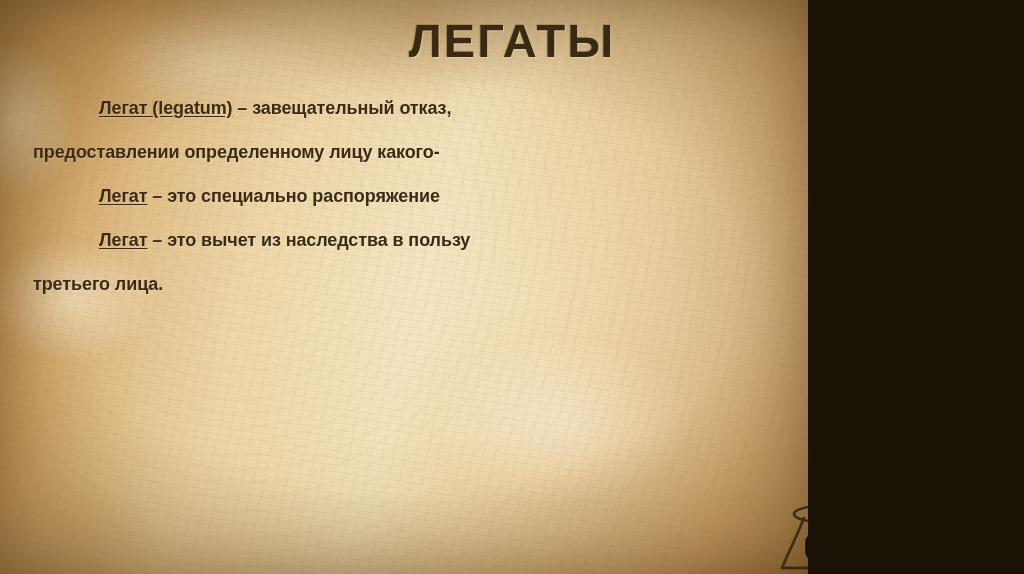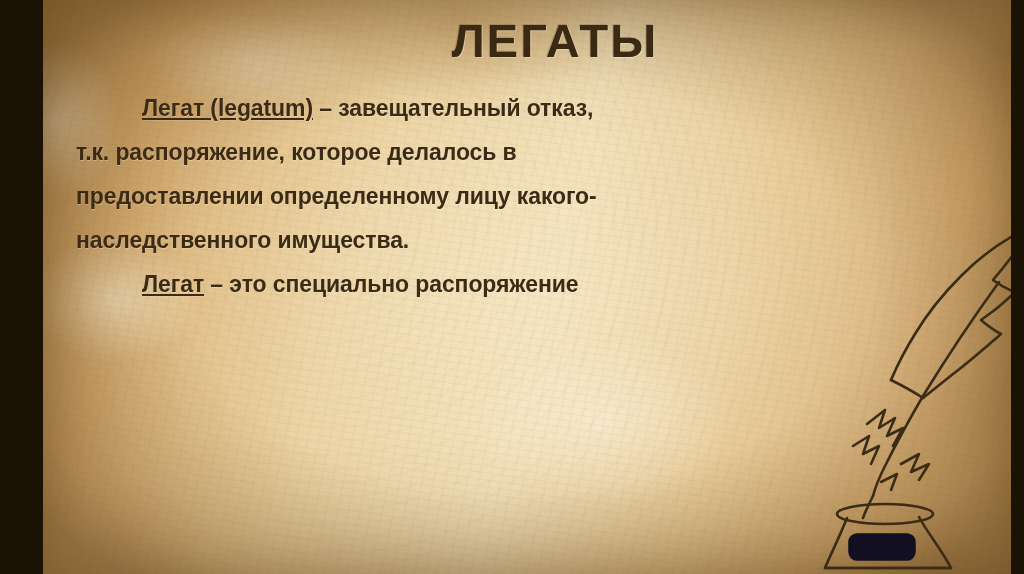--- a/index.html
+++ b/index.html
@@ -7,39 +7,38 @@
     margin: 0;
     padding: 0;
     background: #1b1206;
   }
   body {
     font-family: "Liberation Sans", sans-serif;
   }
 
   .slide {
     position: relative;
-    width: 968px;
+    width: 808px;
     height: 574px;
     overflow: hidden;
     background-color: #d9b278;
     
     background-image:
       radial-gradient(ellipse 120px 90px at 72px 300px, rgba(255,247,225,0.55), rgba(255,247,225,0) 70%),
       radial-gradient(ellipse 150px 70px at 210px 62px, rgba(255,250,232,0.40), rgba(255,250,232,0) 72%),
       radial-gradient(ellipse 180px 120px at 560px 420px, rgba(255,250,235,0.42), rgba(255,250,235,0) 72%),
       radial-gradient(ellipse 110px 150px at 930px 180px, rgba(228,186,120,0.55), rgba(228,186,120,0) 72%),
       radial-gradient(ellipse 140px 90px at 60px 540px, rgba(206,164,106,0.55), rgba(206,164,106,0) 74%),
       radial-gradient(ellipse 200px 110px at 420px 20px, rgba(198,152,92,0.45), rgba(198,152,92,0) 76%),
       radial-gradient(ellipse 90px 110px at 14px 120px, rgba(244,232,206,0.62), rgba(244,232,206,0) 72%),
       radial-gradient(ellipse 240px 160px at 980px 520px, rgba(222,186,128,0.5), rgba(222,186,128,0) 75%),
       radial-gradient(ellipse 700px 420px at 512px 300px, rgba(252,242,214,0.50), rgba(252,242,214,0) 78%),
       linear-gradient(105deg, #b98f52 0%, #d6ab6d 14%, #e9cf9c 34%, #efdcb2 52%, #e4c48d 70%, #cfa367 88%, #b88c4f 100%);
     box-shadow: inset 0 0 120px rgba(105,70,28,0.45),
                 inset 0 0 40px rgba(120,82,34,0.30);
-    margin-left: 43px;
   }
 
   
   .grain {
     position: absolute;
     inset: 0;
     pointer-events: none;
     opacity: 0.30;
     background-image:
       repeating-linear-gradient(8deg, rgba(142,102,52,0.16) 0px, rgba(142,102,52,0.16) 1px, rgba(255,255,255,0) 2px, rgba(255,255,255,0) 7px),
@@ -72,21 +71,21 @@
     color: #3a2a14;
     text-shadow: 1px 1px 0 rgba(255,240,205,0.35), -1px -1px 0 rgba(60,40,16,0.18);
   }
 
   .body-text {
     position: absolute;
     top: 86px;
     left: 33px;
     width: 800px;
     color: #3b2a15;
-    font-size: 23px;
+    font-size: 18px;
     font-weight: bold;
     line-height: 44px;
     letter-spacing: -0.1px;
     text-shadow: 0.5px 0.5px 0 rgba(255,243,212,0.30);
   }
   .para { margin: 0 0 0 0; }
   .para + .para { margin-top: 0; }
   .indent { display: inline-block; width: 66px; }
   .term {
     font-weight: bold;
@@ -114,29 +113,31 @@
   <div class="vignette"></div>
 
   <div class="content">
 
     <div class="title">ЛЕГАТЫ</div>
 
     <div class="body-text">
 
       <div class="para">
         <span class="line"><span class="indent"></span><span class="term">Легат (legatum)</span><span> – завещательный отказ,</span></span>
-        <span class="line">т.к. распоряжение, которое делалось в</span>
         <span class="line">предоставлении определенному лицу какого-</span>
-        <span class="line">наследственного имущества.</span>
       </div>
 
       <div class="para">
         <span class="line"><span class="indent"></span><span class="term">Легат</span><span> – это специально распоряжение</span></span>
       </div>
 
+      <div class="para">
+        <span class="line"><span class="indent"></span><span class="term">Легат</span><span> – это вычет из наследства в пользу</span></span>
+        <span class="line">третьего лица.</span>
+      </div>
 
     </div>
 
     <div class="quill-art">
       <svg viewBox="0 0 236 360" xmlns="http://www.w3.org/2000/svg" fill="none" stroke="#3b2c16" stroke-width="2.6" stroke-linecap="round" stroke-linejoin="round">
 
         <path d="M210 12 C 196 34, 182 52, 170 66 C 178 72, 186 76, 192 78
                  C 182 88, 170 98, 158 106 C 165 112, 172 117, 178 120
                  C 162 134, 146 148, 130 160 C 120 168, 110 176, 100 184"></path>
 

